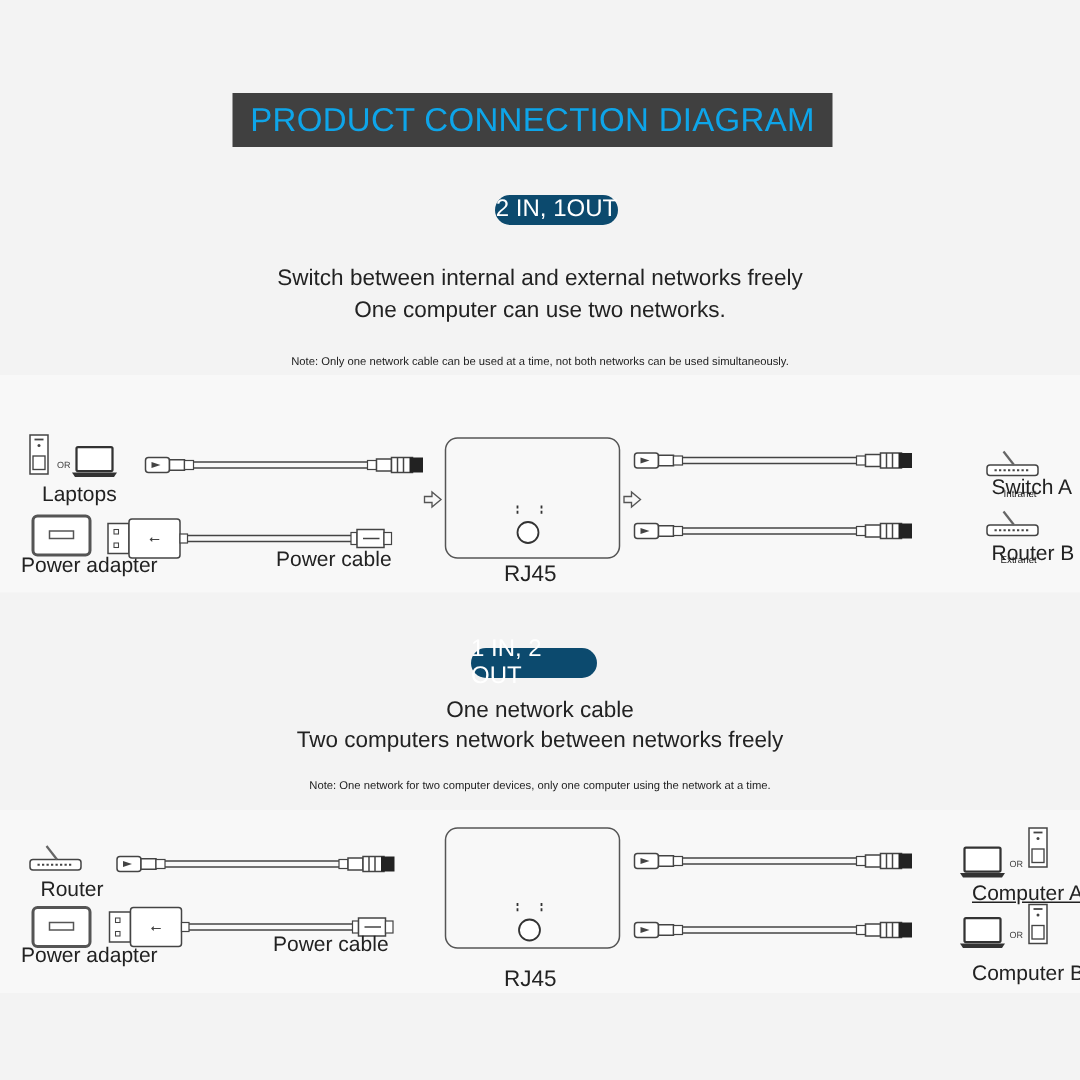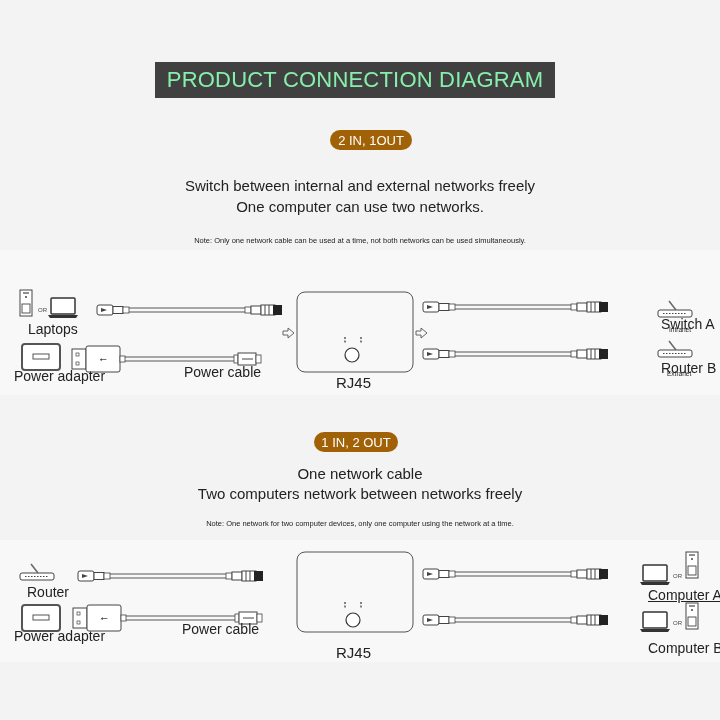--- a/index.html
+++ b/index.html
@@ -1,19 +1,19 @@
 <!DOCTYPE html>
 <html><head>
 <meta charset="utf-8">
 <style>
   html,body{margin:0;padding:0;}
   body{width:720px;height:720px;background:#f3f3f3;position:relative;overflow:hidden;font-family:"Liberation Sans",sans-serif;color:#222;}
   .abs{position:absolute;}
-  .title-bar{left:155px;top:62px;width:400px;height:36px;background:#404040;color:#86efac;font-size:22px;display:flex;align-items:center;justify-content:center;letter-spacing:0.2px;}
-  .pill{background:#a16207;color:#fff;font-size:13px;border-radius:11px;height:20px;display:flex;align-items:center;justify-content:center;}
+  .title-bar{left:155px;top:62px;width:400px;height:36px;background:#404040;color:#0ea5e9;font-size:22px;display:flex;align-items:center;justify-content:center;letter-spacing:0.2px;}
+  .pill{background:#0c4a6e;color:#fff;font-size:16px;border-radius:11px;height:20px;display:flex;align-items:center;justify-content:center;}
   .headline{left:0;width:720px;text-align:center;font-size:15px;color:#222;line-height:21px;}
   .note{left:0;width:720px;text-align:center;font-size:7.5px;color:#222;}
   .band{left:0;width:720px;background:#f8f8f8;}
   .label{font-size:14px;color:#222;white-space:nowrap;}
   .sublabel{font-size:6.5px;color:#222;white-space:nowrap;}
   .rj-label{font-size:15px;color:#222;}
   svg{overflow:visible;}
 </style>
 </head>
 <body>

